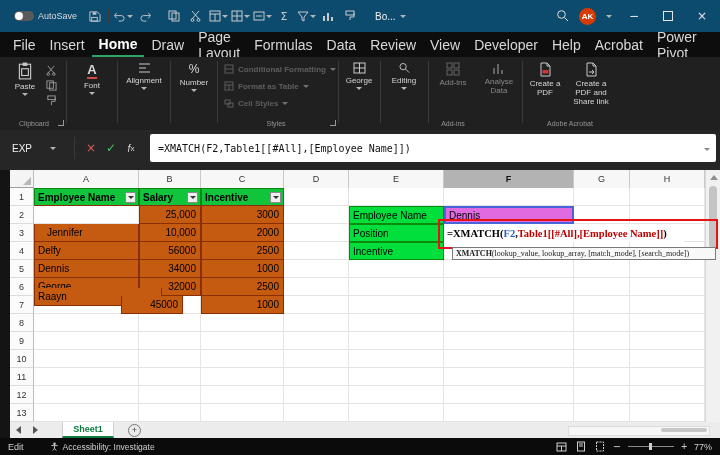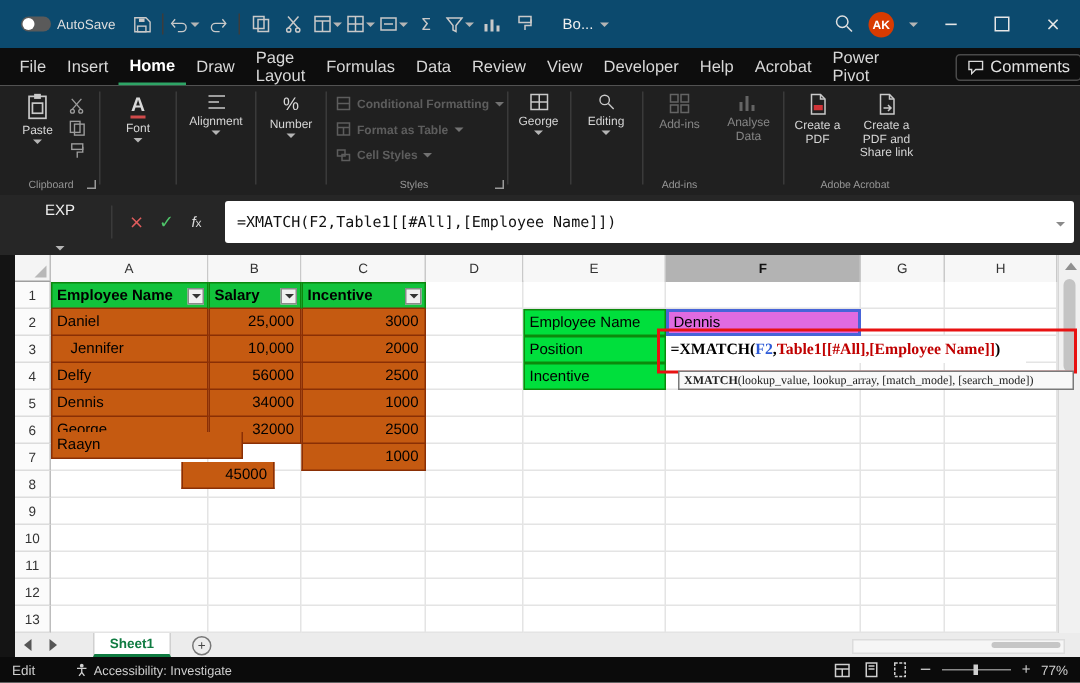--- a/index.html
+++ b/index.html
@@ -18,21 +18,21 @@
   .car{display:inline-block;width:0;height:0;border-left:3px solid transparent;border-right:3px solid transparent;border-top:3px solid #b5b5b5;}
   .doctitle{margin-left:14px;color:#f0f0f0;font-size:10px;display:flex;align-items:center;gap:4px;}
   .tright{margin-left:auto;display:flex;align-items:center;gap:10px;margin-right:6px;}
   .avatar{width:17px;height:17px;border-radius:50%;background:#d83b01;color:#fff;font-size:8px;font-weight:bold;
           display:flex;align-items:center;justify-content:center;}
   .winbtn{width:24px;height:22px;display:flex;align-items:center;justify-content:center;color:#e6e6e6;font-size:12px;}
   .maxbox{width:8px;height:8px;border:1px solid #e6e6e6;}
 
   
   .tabrow{position:absolute;left:0;top:32px;width:720px;height:25px;background:#0d0d0d;
-          display:flex;align-items:center;color:#d8d8d8;font-size:11px;}
+          display:flex;align-items:center;color:#d8d8d8;font-size:14px;}
   .rtab{padding:0 7px;height:25px;display:flex;align-items:center;box-sizing:border-box;}
   .rtab.active{color:#fff;font-weight:bold;border-bottom:2px solid #2ea566;}
   .tabright{margin-left:auto;display:flex;align-items:center;gap:8px;margin-right:12px;padding-left:44px;}
   .commentsbtn{display:flex;align-items:center;gap:4px;border:1px solid #4a4a4a;border-radius:3px;
                padding:2px 7px;color:#e3e3e3;}
   .sharebtn{display:flex;align-items:center;gap:3px;background:#148c4a;border-radius:3px;padding:3px 7px;color:#fff;}
 
   
   .ribbon{position:absolute;left:0;top:57px;width:720px;height:73px;background:#202020;color:#d6d6d6;}
   .rsep{position:absolute;top:4px;width:1px;height:104%;max-height:62px;background:#3a3a3a;}
@@ -41,21 +41,21 @@
   .bigbtn .lbl{display:flex;align-items:center;gap:3px;}
   .glabel{position:absolute;bottom:3px;font-size:7px;color:#969696;text-align:center;}
   .launcher{position:absolute;bottom:4px;width:5px;height:5px;border-right:1px solid #9a9a9a;border-bottom:1px solid #9a9a9a;}
   .srow{position:absolute;display:flex;align-items:center;gap:4px;font-size:8px;color:#8f8f8f;height:14px;font-weight:bold;}
   .dim{opacity:.55;}
   .minicol{position:absolute;display:flex;flex-direction:column;gap:4px;}
 
   
   .fbar{position:absolute;left:0;top:130px;width:720px;height:40px;background:#262626;}
   .namebox{position:absolute;left:4px;top:5px;width:64px;height:26px;display:flex;align-items:center;
-           color:#f0f0f0;font-size:10px;padding-left:8px;box-sizing:border-box;gap:18px;flex-direction:column;}
+           color:#f0f0f0;font-size:10px;padding-left:8px;box-sizing:border-box;gap:18px;}
   .fdiv{position:absolute;left:74px;top:7px;width:1px;height:22px;background:#3a3a3a;}
   .fbtn{position:absolute;top:5px;width:18px;height:26px;display:flex;align-items:center;justify-content:center;font-size:12px;}
   .finput{position:absolute;left:150px;top:4px;width:566px;height:28px;background:#fff;border-radius:2px;
           display:flex;align-items:center;padding-left:8px;box-sizing:border-box;
           font-family:"DejaVu Sans Mono",monospace;font-size:10px;color:#111;}
   .fexpand{position:absolute;right:6px;top:14px;}
 
   
   .leftstrip{position:absolute;left:0;top:170px;width:10px;height:268px;background:#141414;}
   .corner{position:absolute;left:10px;top:170px;width:24px;height:18px;background:#f4f4f4;
@@ -628,42 +628,41 @@
           <span class="car"></span>
         </span>
     </div>
     <div class="cellbox hgreen" style="left:167px;top:0;width:83px;">
       <span>Incentive</span>
       <span class="filterbtn">
           <span class="car"></span>
         </span>
     </div>
 
-    <div class="cellbox orange padL" style="left:0;top:18px;width:105px;">Daniel</div>
     <div class="cellbox orange padR" style="left:105px;top:18px;width:62px;">25,000</div>
     <div class="cellbox orange padR" style="left:167px;top:18px;width:83px;">3000</div>
 
     <div class="cellbox orange padL" style="left:0;top:36px;width:105px;padding-left:12px;">Jennifer</div>
     <div class="cellbox orange padR" style="left:105px;top:36px;width:62px;">10,000</div>
     <div class="cellbox orange padR" style="left:167px;top:36px;width:83px;">2000</div>
 
     <div class="cellbox orange padL" style="left:0;top:54px;width:105px;">Delfy</div>
     <div class="cellbox orange padR" style="left:105px;top:54px;width:62px;">56000</div>
     <div class="cellbox orange padR" style="left:167px;top:54px;width:83px;">2500</div>
 
     <div class="cellbox orange padL" style="left:0;top:72px;width:105px;">Dennis</div>
     <div class="cellbox orange padR" style="left:105px;top:72px;width:62px;">34000</div>
     <div class="cellbox orange padR" style="left:167px;top:72px;width:83px;">1000</div>
 
     <div class="cellbox orange padL" style="left:0;top:90px;width:105px;">George</div>
     <div class="cellbox orange padR" style="left:105px;top:90px;width:62px;">32000</div>
     <div class="cellbox orange padR" style="left:167px;top:90px;width:83px;">2500</div>
 
     <div class="cellbox orange padL" style="left:0;top:100px;width:128px;">Raayn</div>
-    <div class="cellbox orange padR" style="left:87px;top:108px;width:62px;margin-top:12px;">45000</div>
+    <div class="cellbox orange padR" style="left:87px;top:108px;width:62px;">45000</div>
     <div class="cellbox orange padR" style="left:167px;top:108px;width:83px;">1000</div>
 
     <div class="cellbox lgreen" style="left:315px;top:18px;width:95px;">Employee Name</div>
     <div class="cellbox lgreen" style="left:315px;top:36px;width:95px;">Position</div>
     <div class="cellbox lgreen" style="left:315px;top:54px;width:95px;">Incentive</div>
 
     <div class="cellbox dennis" style="left:410px;top:18px;width:130px;">Dennis</div>
 
     <div class="cellbox fcell" style="left:410px;top:36px;width:240px;z-index:5;">
       <span>=XMATCH(</span>

